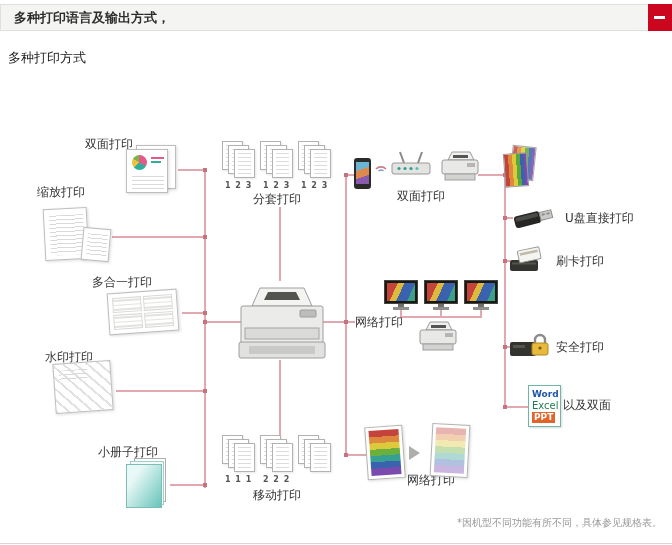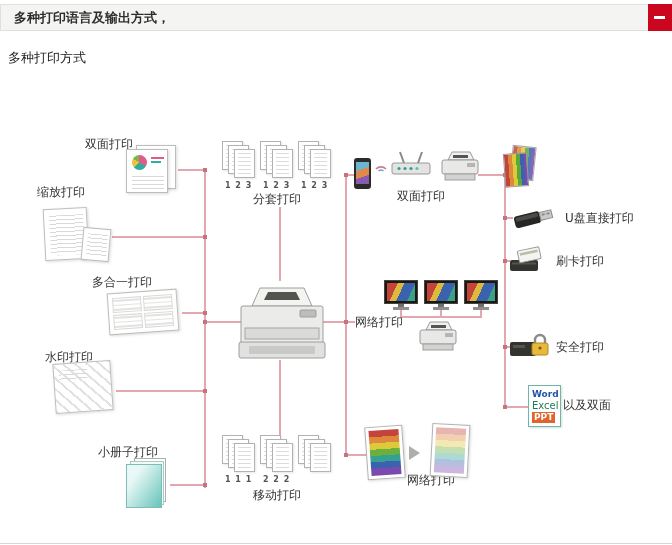--- a/index.html
+++ b/index.html
@@ -342,14 +342,15 @@
   </div>
 
   <div class="eco" style="left:366px;top:426px;transform:rotate(-4deg)">
     <div class="ebars"></div>
   </div>
   <div class="arrow-r" style="left:409px;top:446px"></div>
   <div class="eco eco-light" style="left:431px;top:424px;transform:rotate(3deg)">
     <div class="ebars"></div>
   </div>
 
+  <div class="footnote">*因机型不同功能有所不同，具体参见规格表。</div>
   <div class="bottom-rule"></div>
 </div>
 
 </body></html>

